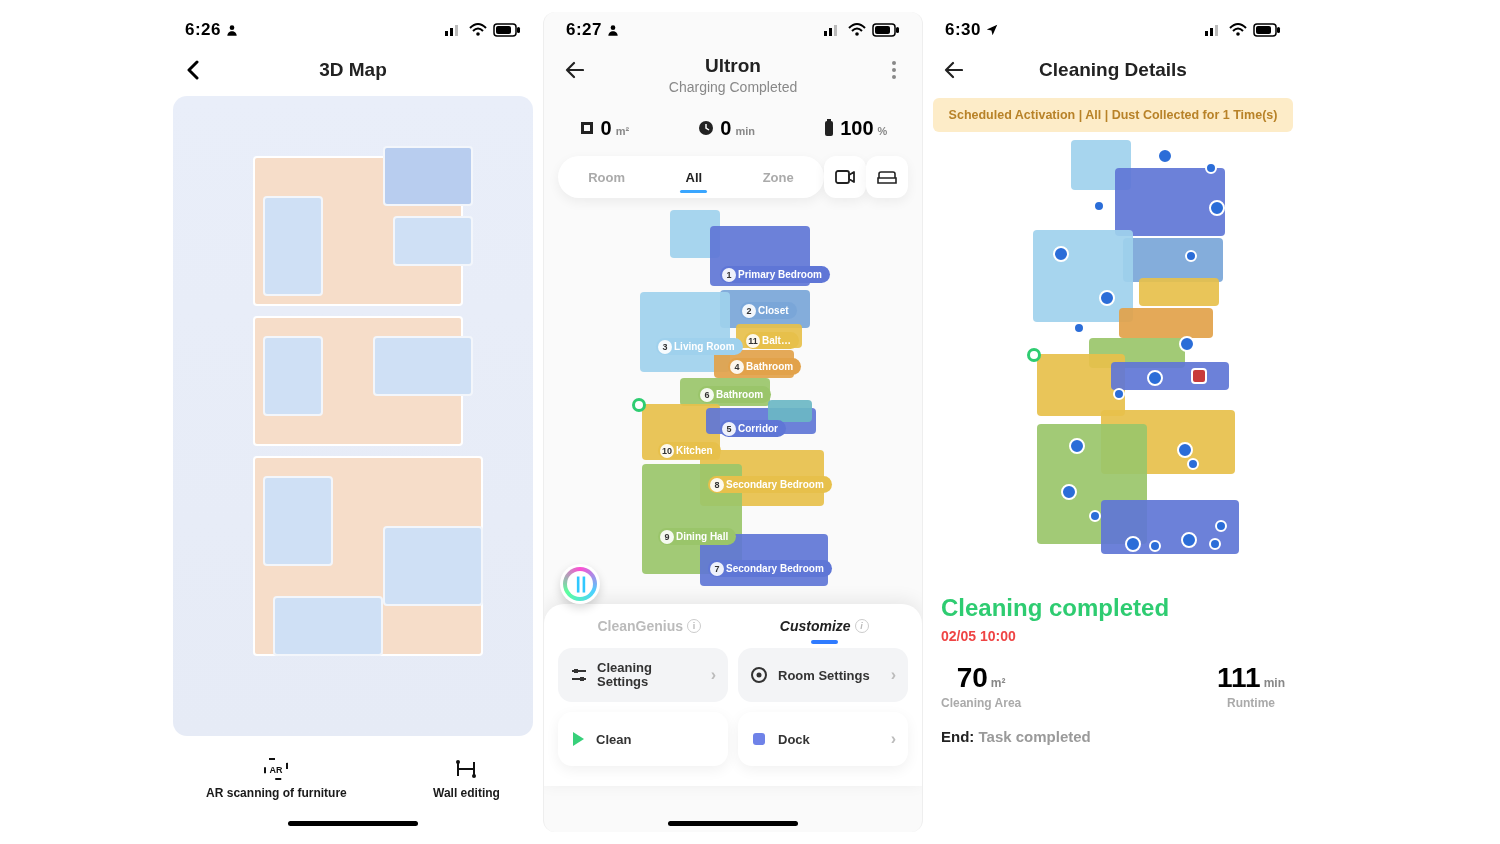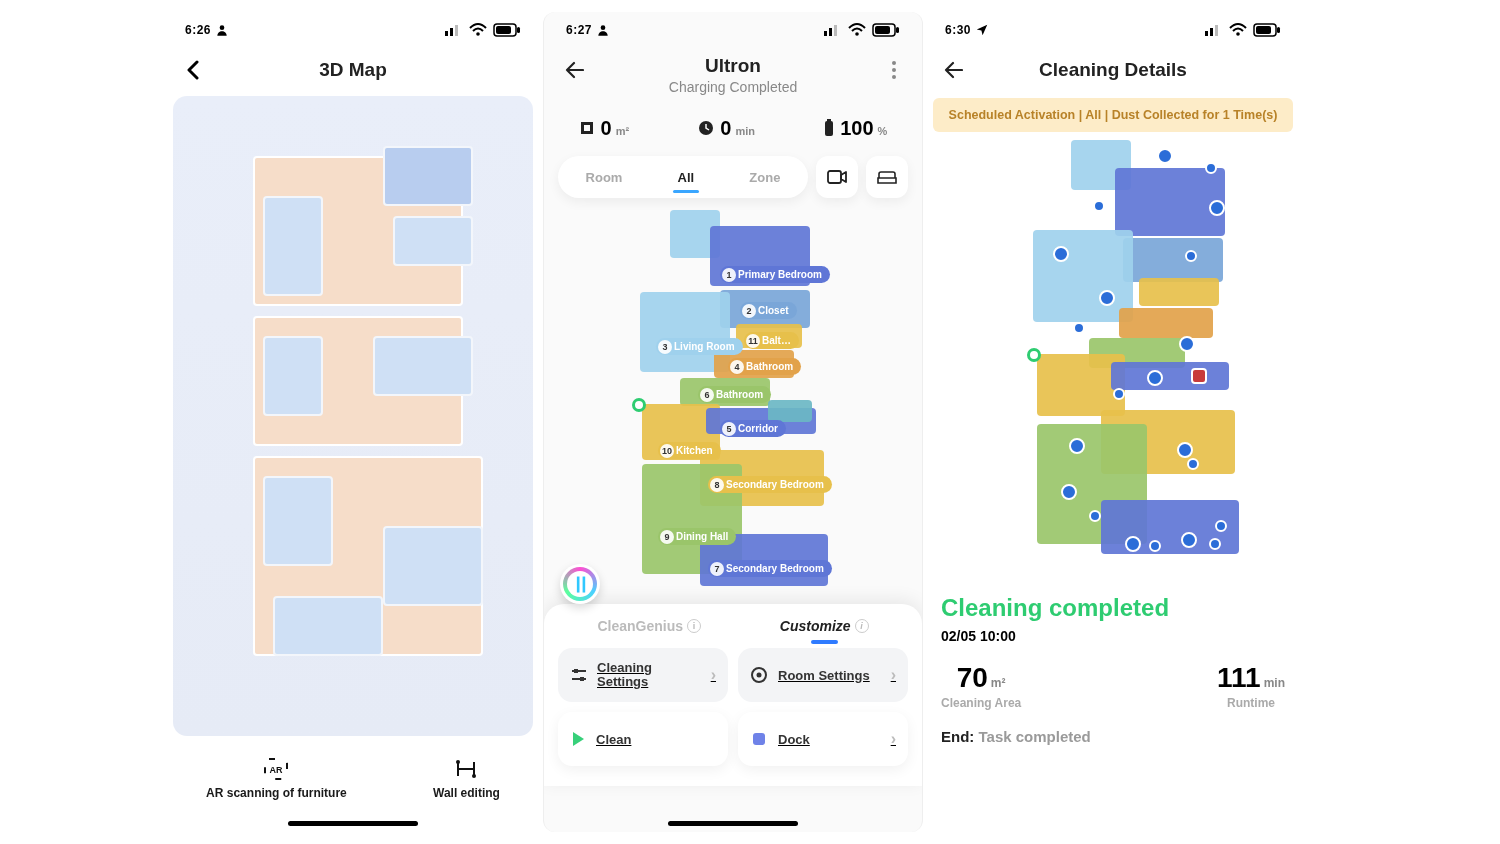--- a/index.html
+++ b/index.html
@@ -5,21 +5,21 @@
   * { box-sizing: border-box; margin: 0; padding: 0; font-family: -apple-system, "Helvetica Neue", Arial, sans-serif; }
   html,body { width:1500px; height:844px; background:#fff; }
   .wrap { display:flex; width:1500px; height:844px; background:#fff; }
   .phone { position:relative; flex:0 0 380px; height:820px; margin:12px 0 12px 0; background:#fff; border-radius:12px; overflow:hidden; }
   .phone + .phone { margin-left:0; }
   .phone:nth-child(1){ margin-left:163px; }
   .phone:nth-child(2){ margin-left:0; border-left:1px solid #eee; border-right:1px solid #eee; background:#fafafa;}
   .phone:nth-child(3){ margin-left:0; }
 
   
-  .statusbar { position:relative; height:36px; display:flex; align-items:center; padding:0 22px; font-weight:700; font-size:12px; letter-spacing:0.5px; }
+  .statusbar { position:relative; height:36px; display:flex; align-items:center; padding:0 22px; font-weight:700; font-size:17px; letter-spacing:0.5px; }
   .statusbar .right { margin-left:auto; display:flex; align-items:center; gap:6px; }
   .statusbar svg { display:block; }
 
   
   .header { position:relative; display:flex; align-items:center; justify-content:center; height:44px; }
   .header .title { font-size:19px; font-weight:700; color:#222; }
   .header .sub { font-size:14px; color:#888; font-weight:500; margin-top:2px; }
   .header .stack { display:flex; flex-direction:column; align-items:center; }
   .back-btn { position:absolute; left:16px; top:8px; width:28px; height:28px; display:flex; align-items:center; justify-content:center; cursor:pointer; }
   .more-btn { position:absolute; right:16px; top:10px; width:24px; height:24px; display:flex; align-items:center; justify-content:center; cursor:pointer; color:#888;}
@@ -29,50 +29,50 @@
   .footer2 { display:flex; justify-content:space-around; align-items:center; height:70px; margin-top:8px;}
   .tool { display:flex; flex-direction:column; align-items:center; gap:6px; font-size:12px; font-weight:600; color:#1a1a1a; cursor:pointer;}
   .home-indicator { position:absolute; bottom:6px; left:50%; transform:translateX(-50%); width:130px; height:5px; background:#000; border-radius:3px; }
 
   
   .statsrow { display:flex; justify-content:space-around; align-items:center; height:40px; margin-top:6px; }
   .stat { display:flex; align-items:baseline; gap:4px; }
   .stat .v { font-size:20px; font-weight:700; }
   .stat .u { font-size:11px; color:#888; font-weight:600;}
   .stat svg { align-self:center; margin-right:2px;}
-  .tabpill { margin:8px 14px 0 14px; display:flex; align-items:flex-start; gap:8px;}
+  .tabpill { margin:8px 14px 0 14px; display:flex; align-items:flex-start; gap:0;}
   .segmented { flex:1; background:#fff; border-radius:24px; height:42px; display:flex; align-items:center; justify-content:space-around; box-shadow:0 4px 12px rgba(0,0,0,.06);}
   .segmented .seg { font-size:13px; font-weight:600; color:#aaa; cursor:pointer; padding:6px 14px; border-radius:18px; position:relative;}
   .segmented .seg.active { color:#222; }
   .segmented .seg.active::after{ content:""; position:absolute; left:20%; right:20%; bottom:-2px; height:3px; background:#3aa6ff; border-radius:2px;}
   .iconbtn { width:42px; height:42px; border-radius:12px; background:#fff; box-shadow:0 4px 12px rgba(0,0,0,.06); display:flex; align-items:center; justify-content:center; cursor:pointer;}
   .maparea2 { position:relative; height:400px; margin:6px 6px 0 6px; background:transparent;}
   
   .roomlabel { position:absolute; display:flex; align-items:center; gap:4px; padding:3px 8px 3px 18px; border-radius:12px; font-size:10px; font-weight:700; color:#fff; white-space:nowrap;}
   .roomlabel .num { position:absolute; left:2px; top:50%; transform:translateY(-50%); width:14px; height:14px; border-radius:50%; background:rgba(255,255,255,.9); color:#333; font-size:9px; display:flex; align-items:center; justify-content:center; font-weight:800;}
 
   .bottom2 { background:#fff; border-radius:20px 20px 0 0; box-shadow:0 -4px 18px rgba(0,0,0,.08); padding:14px 14px 10px 14px; margin-top:auto;}
   .tabs2 { display:flex; justify-content:space-around; margin-bottom:14px;}
   .tabs2 .t { font-size:14px; font-weight:700; color:#bbb; position:relative; display:flex; align-items:center; gap:4px; cursor:pointer;}
   .tabs2 .t.active { color:#222;font-style:italic; }
   .tabs2 .t.active::after{content:""; position:absolute; left:35%; right:35%; bottom:-10px; height:4px; background:#2f7bff; border-radius:3px;}
   .tabs2 .info { width:14px; height:14px; border-radius:50%; border:1px solid #ccc; display:inline-flex; align-items:center; justify-content:center; font-size:9px; color:#bbb;}
-  .row2 { display:flex; gap:10px; margin-bottom:10px;text-decoration:underline;}
+  .row2 { display:flex; gap:10px; margin-bottom:10px;}
   .card { flex:1; background:#f3f4f6; border-radius:14px; height:54px; display:flex; align-items:center; padding:0 12px; gap:10px; cursor:pointer; font-size:13px; font-weight:700; color:#333;}
   .card .chev { margin-left:auto; color:#bbb; font-size:16px;}
   .fab { position:absolute; left:16px; bottom:228px; width:40px; height:40px; border-radius:50%; background:#fff; box-shadow:0 4px 10px rgba(0,0,0,.15); display:flex; align-items:center; justify-content:center; cursor:pointer;}
   .fabring{width:34px;height:34px;border-radius:50%;background:conic-gradient(#ff4dd2,#4ad1ff,#5cff9c,#ff4dd2);display:flex;align-items:center;justify-content:center;}
   .fabinner{width:26px;height:26px;border-radius:50%;background:#fff;display:flex;align-items:center;justify-content:center;font-size:13px;font-weight:900;color:#30c8ff;letter-spacing:-2px;}
 
   
   .banner { margin:6px 10px 8px 10px; background:#fdecc8; color:#b88228; font-size:12.5px; font-weight:600; padding:10px 10px; border-radius:6px; text-align:center;}
   .maparea3 { position:relative; height:440px; margin:0 10px; }
   .resultCard { padding:14px 18px 18px 18px; }
   .resultTitle { color:#2ecc71; font-size:24px; font-weight:800; }
-  .resultDate { color:#000000; font-size:14px; font-weight:600; margin-top:6px;}
+  .resultDate { color:#ef4444; font-size:14px; font-weight:600; margin-top:6px;}
   .bigrow { display:flex; justify-content:space-between; margin-top:18px;}
   .big { text-align:center;}
   .big .n { font-size:28px; font-weight:800; display:inline;}
   .big .u { font-size:12px; color:#888; margin-left:3px; font-weight:700;}
   .big .lbl { display:block; font-size:12px; color:#aaa; font-weight:600; margin-top:2px;}
   .endline { margin-top:18px; font-size:15px; font-weight:700;}
   .endline .k{color:#222;} .endline .v{color:#9a9a9a; font-weight:600;}
 
   
   .iso { position:absolute; inset:40px 40px 40px 40px; }

